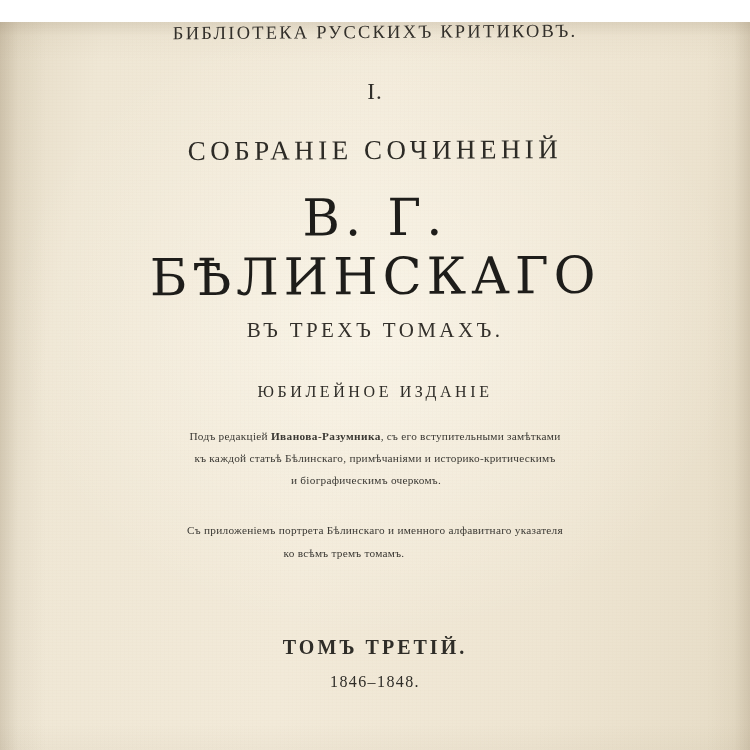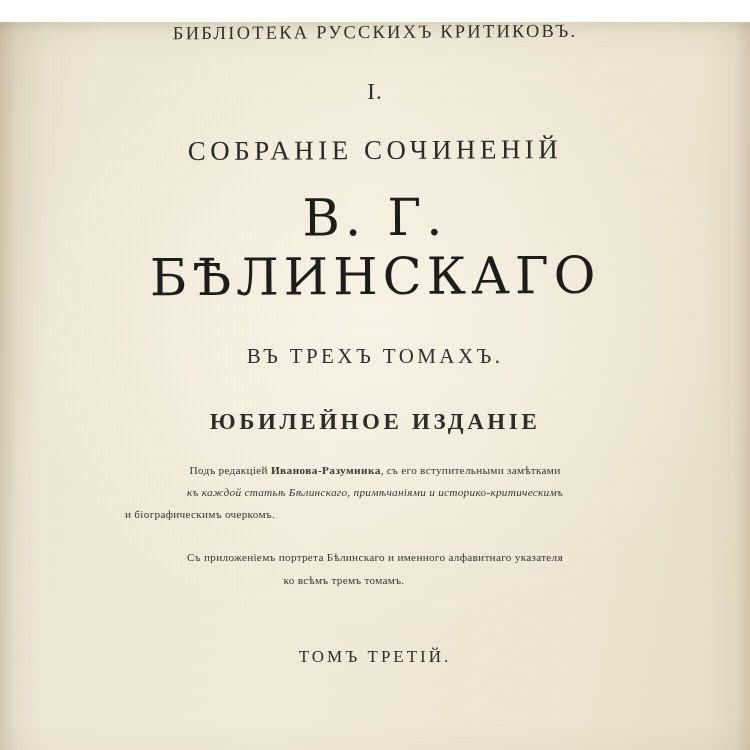--- a/index.html
+++ b/index.html
@@ -92,74 +92,74 @@
     font-size: 51px;
     letter-spacing: 5px;
     color: #1e1d1a;
     text-transform: uppercase;
     font-family: "DejaVu Serif", serif;
     font-weight: 400;
     transform: rotate(-0.3deg);
   }
 
   .volumes-line {
-    margin-top: 38px;
+    margin-top: 12px;
     font-size: 21px;
     letter-spacing: 3.4px;
     color: #33302b;
     text-transform: uppercase;
   }
 
   .edition-line {
     margin-top: 40px;
-    font-size: 23px;
+    font-size: 16px;
     letter-spacing: 3.6px;
     color: #2f2d28;
     text-transform: uppercase;
-    font-weight: 700;
+    font-weight: 400;
   }
 
   .years-line {
     margin-top: 10px;
     font-size: 17.5px;
     letter-spacing: 1.6px;
     color: #2f2d28;
   }
 
   .editor-block {
     margin: 24px auto 0;
     width: 500px;
     font-size: 11.3px;
     line-height: 1.95;
     letter-spacing: 0.25px;
     color: #3a3833;
   }
   .editor-block .l1 { text-align: center; }
-  .editor-block .l2 { text-align: center; font-style: italic; }
-  .editor-block .l3 { text-align: left; padding-right: 18px; }
+  .editor-block .l2 { text-align: center; }
+  .editor-block .l3 { text-align: center; padding-right: 18px; }
   .editor-name { font-weight: 700; letter-spacing: 0.4px; }
 
   .appendix-block {
-    margin: 21px auto 0;
+    margin: 28px auto 0;
     width: 500px;
     font-size: 11.3px;
     line-height: 2.0;
     letter-spacing: 0.25px;
     color: #3a3833;
   }
   .appendix-block .a1 { text-align: center; }
   .appendix-block .a2 { text-align: center; padding-right: 62px; }
 
   .tome-line {
-    margin-top: 56px;
-    font-size: 17px;
+    margin-top: 72px;
+    font-size: 20px;
     letter-spacing: 3px;
     color: #2f2d28;
     text-transform: uppercase;
-    font-weight: 400;
+    font-weight: 700;
   }
 
   .tome-years {
     margin-top: 14px;
     font-size: 16px;
     letter-spacing: 1.4px;
     color: #2f2d28;
   }
 </style>
 </head>
@@ -190,15 +190,16 @@
       <div class="l3">и біографическимъ очеркомъ.</div>
     </div>
 
     <div class="appendix-block">
       <div class="a1">Съ приложеніемъ портрета Бѣлинскаго и именного алфавитнаго указателя</div>
       <div class="a2">ко всѣмъ тремъ томамъ.</div>
     </div>
 
     <div class="tome-line">ТОМЪ ТРЕТІЙ.</div>
 
+    <div class="tome-years">1846–1848.</div>
 
   </div>
 </div>
 
 </body></html>

